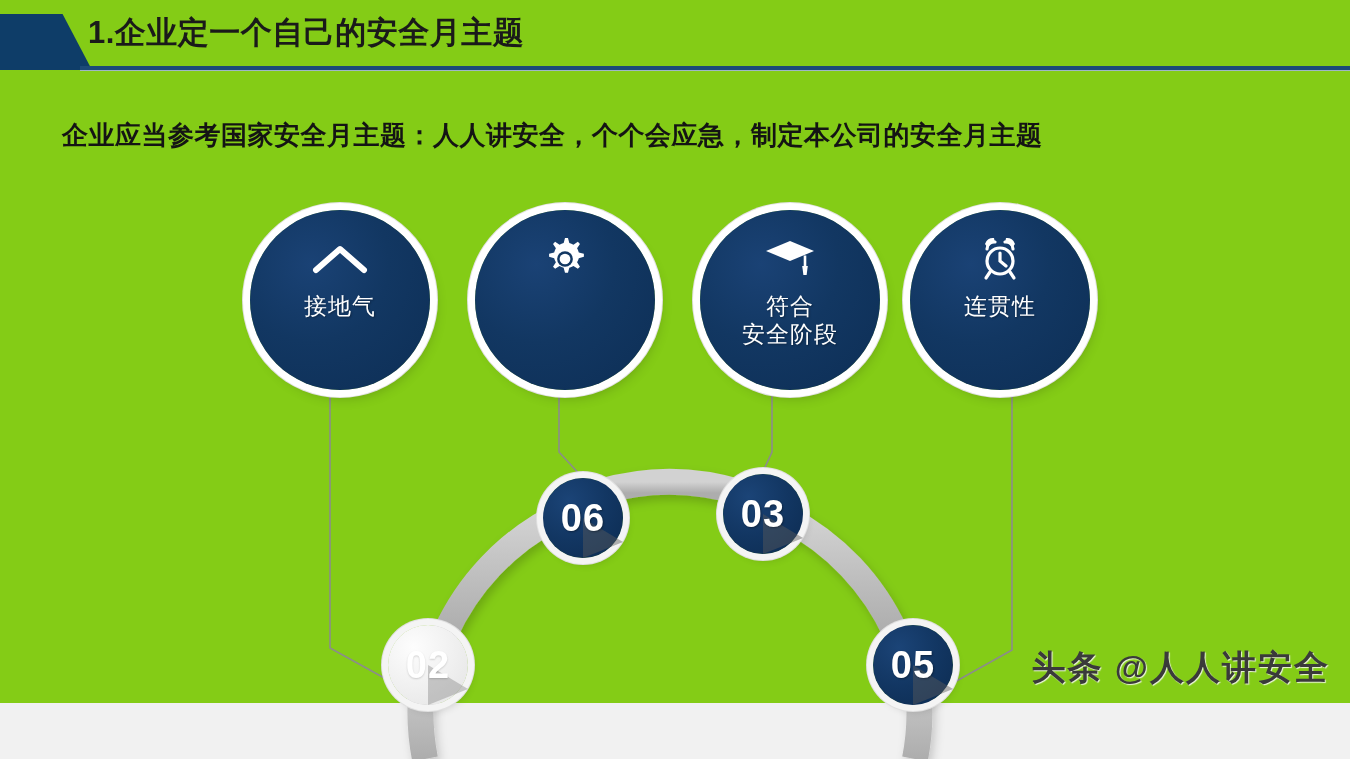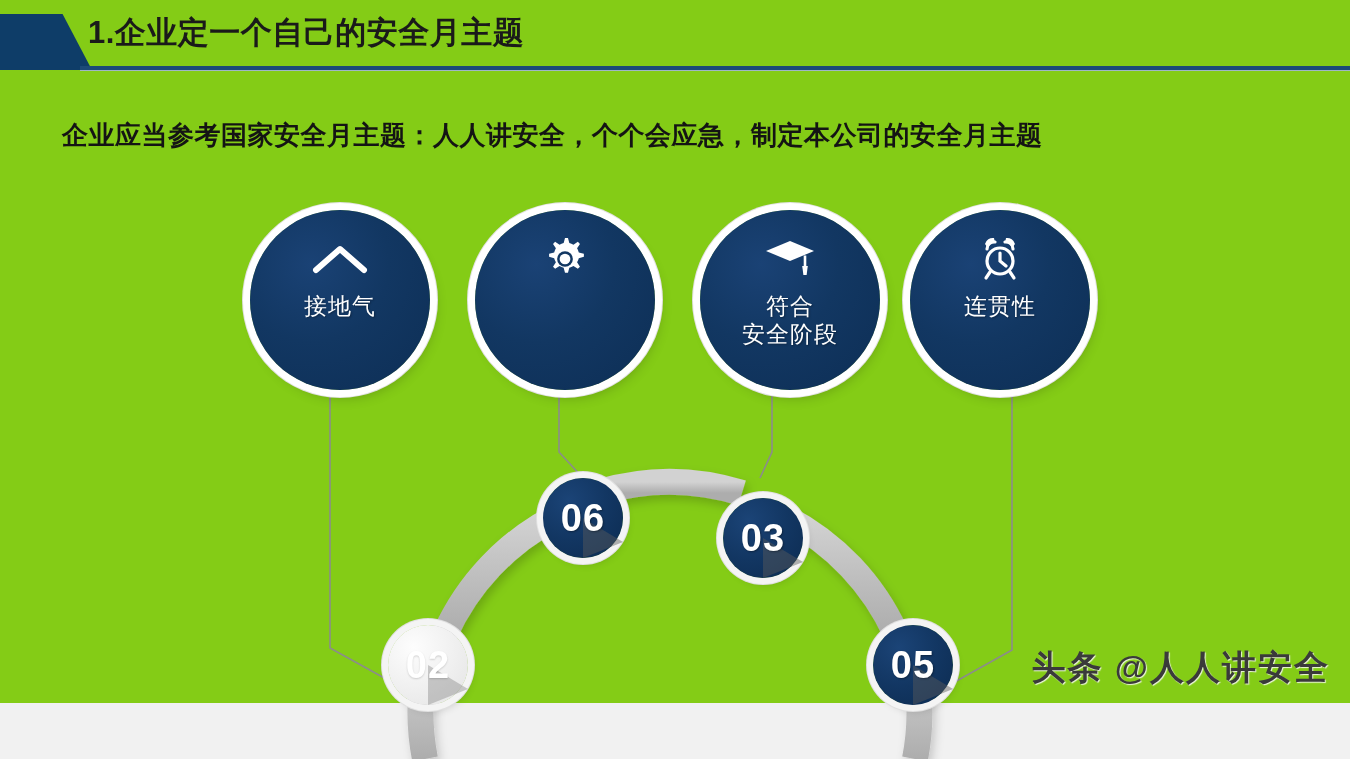--- a/index.html
+++ b/index.html
@@ -177,21 +177,21 @@
     width: 40px;
     height: 40px;
     background: rgba(90,90,90,0.45);
     clip-path: polygon(0 0, 100% 60%, 0 100%);
     z-index: -1;
   }
   .badge-light::after { background: rgba(130,130,130,0.40); }
 
   .badge-01 { left: 388px; top: 625px; }
   .badge-02 { left: 543px; top: 478px; }
-  .badge-03 { left: 723px; top: 498px; }
+  .badge-03 { left: 723px; top: 474px; }
   .badge-04 { left: 873px; top: 625px; }
 
   
   .watermark {
     position: absolute;
     right: 20px;
     bottom: 12px;
     font-size: 34px;
     font-weight: bold;
     color: #3a3a3a;

